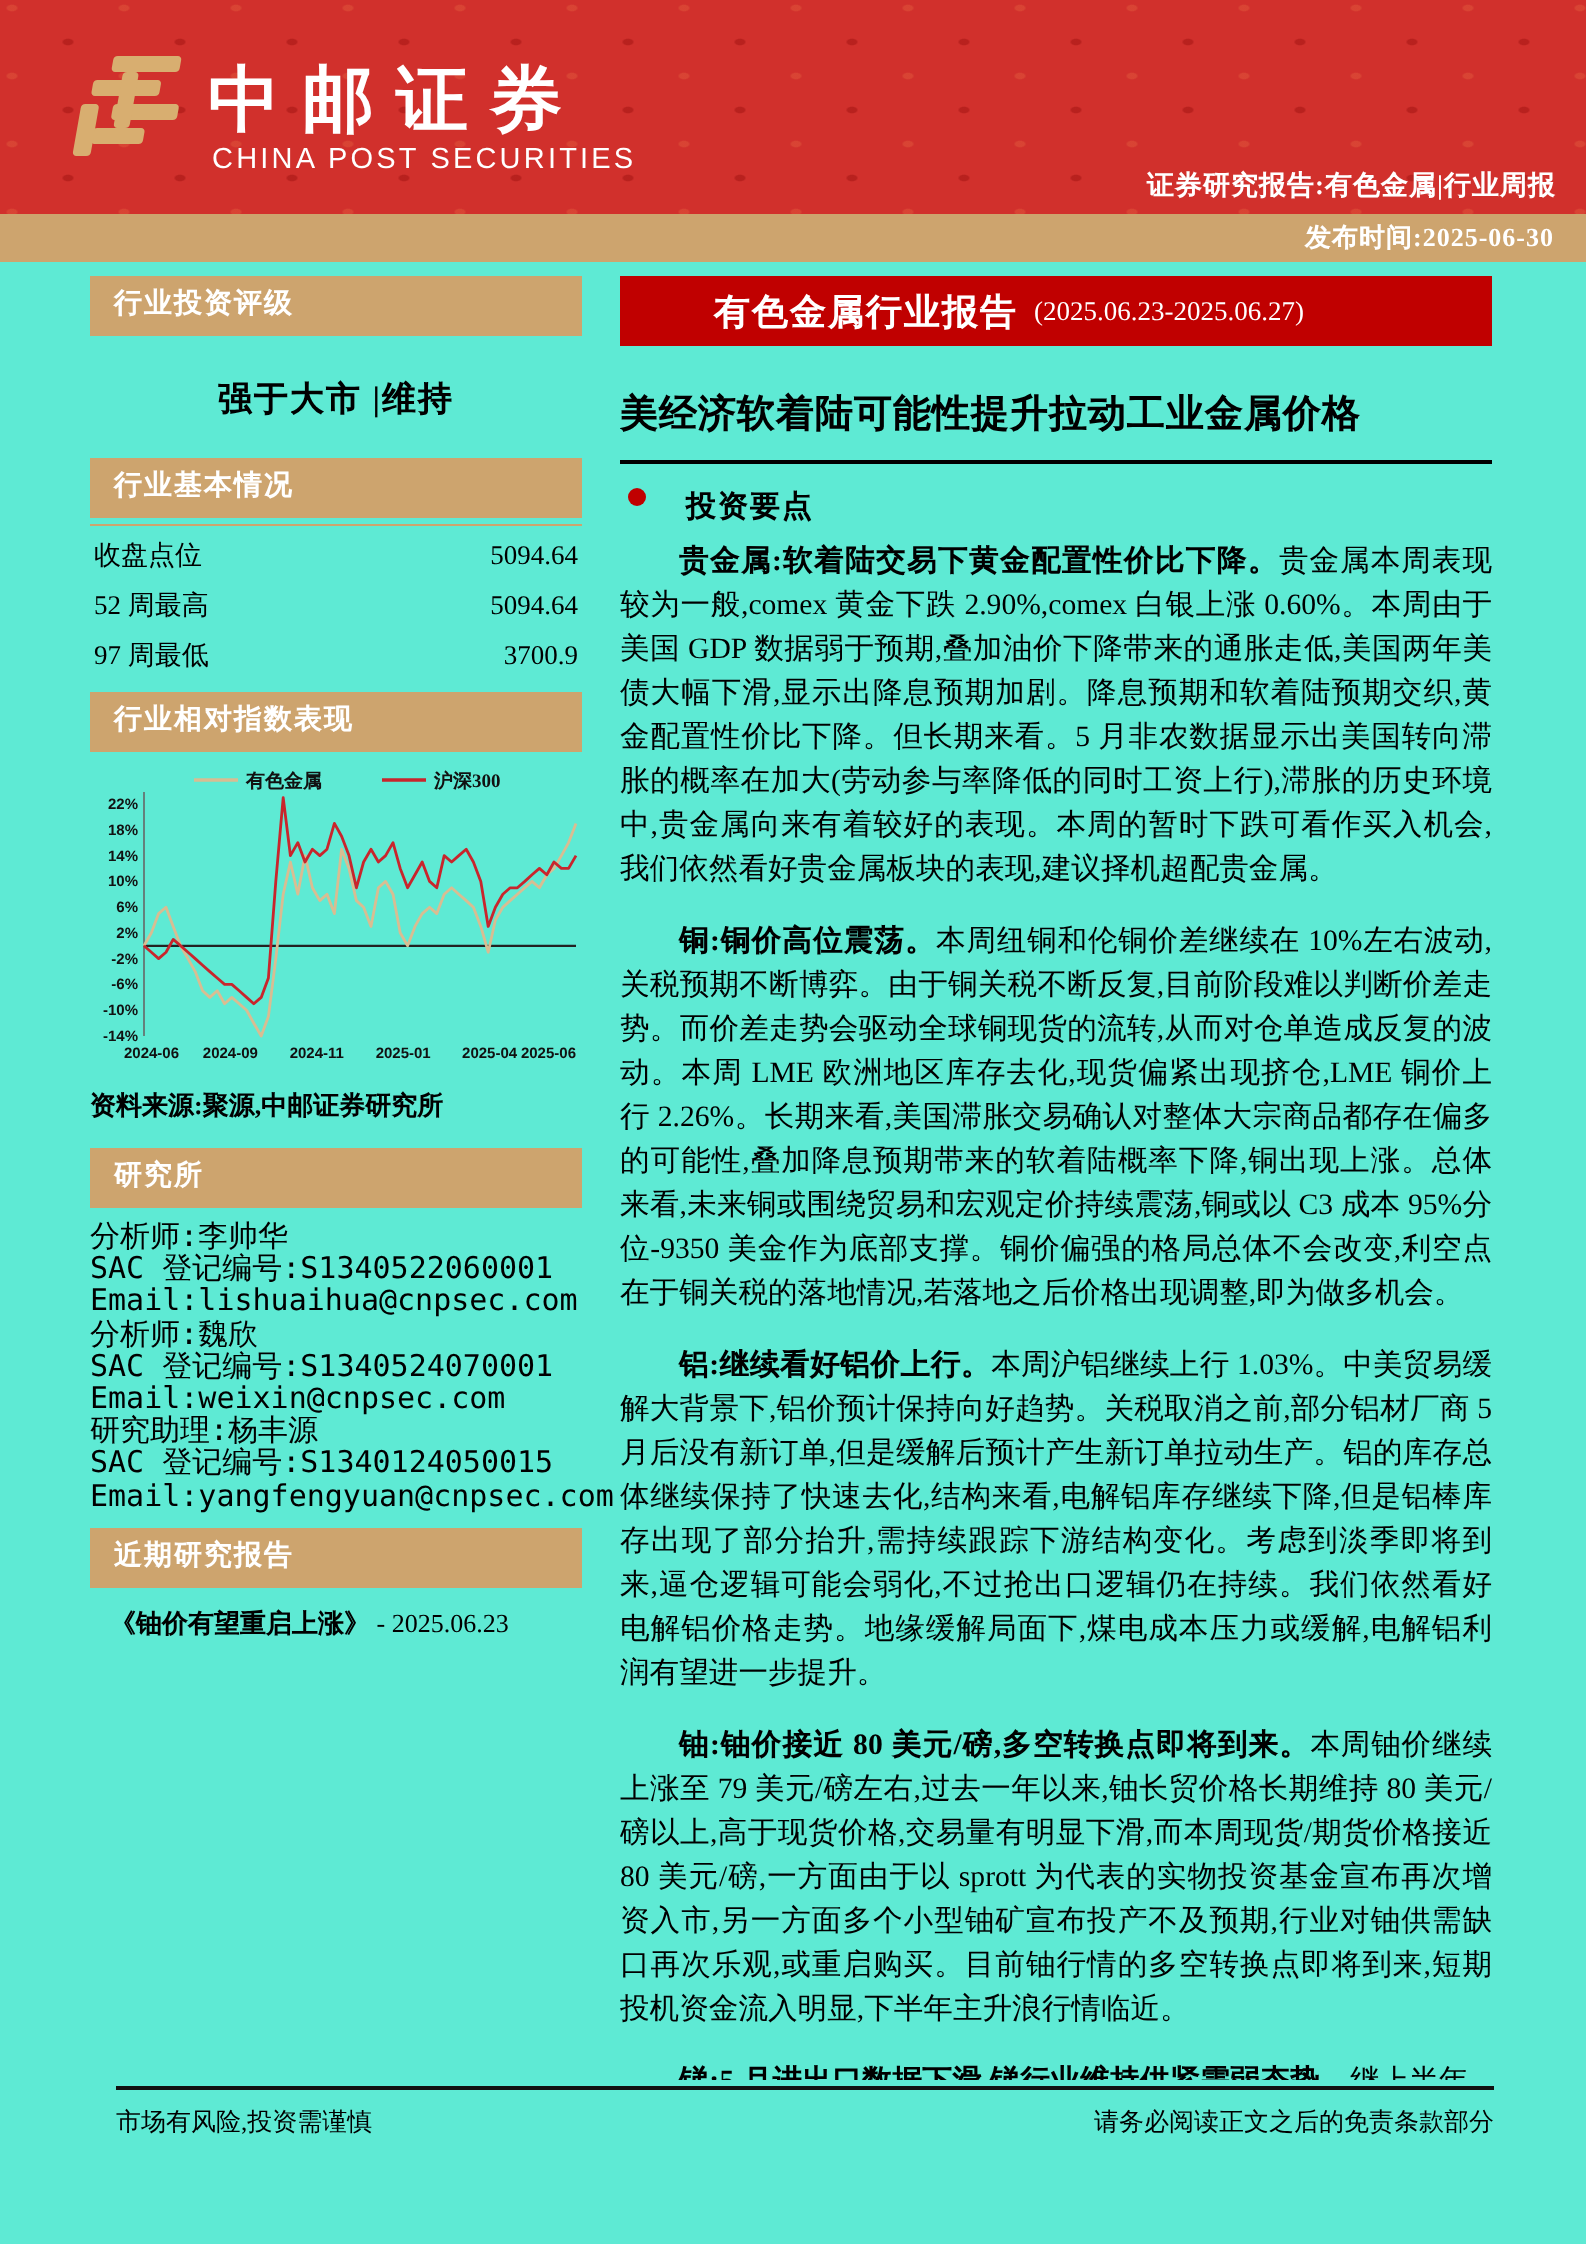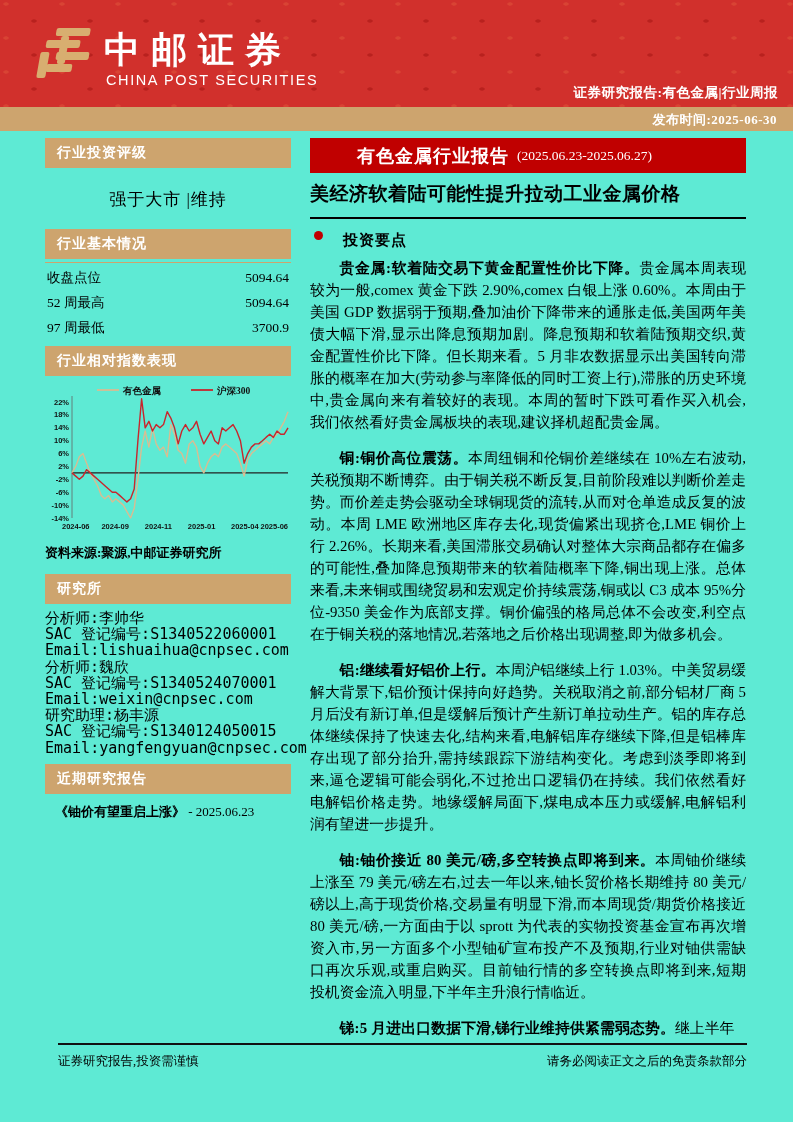--- a/index.html
+++ b/index.html
@@ -38,42 +38,42 @@
     position:absolute; left:0; top:107px; width:793px; height:24px;
     background:#cda46e; text-align:right; line-height:24px;
   }
   .pub-band span { color:#fff; font-size:13px; font-weight:bold; padding-right:16px; letter-spacing:.5px; }
   
   .sidebar { position:absolute; left:45px; top:138px; width:246px; }
   .side-hd {
     height:30px; line-height:30px; background:#cda46e; color:#fff;
     font-weight:bold; font-size:14px; padding-left:12px; letter-spacing:1px;
   }
-  .rating { text-align:center; font-size:17px; font-weight:normal; margin:20px 0 18px 0; letter-spacing:1px; }
+  .rating { text-align:center; font-size:17px; font-weight:bold; margin:20px 0 18px 0; letter-spacing:1px; }
   .basics { margin-top:3px; border-top:1px solid #cda46e; padding-top:2px; margin-bottom:6px; }
   .b-row { display:flex; justify-content:space-between; height:25px; line-height:25px; font-size:13.5px; padding:0 2px; }
   .chart-svg { display:block; margin-top:6px; }
   .chart-svg .tick { font-size:7.5px; fill:#111; font-family:"Liberation Sans","DejaVu Sans",sans-serif; font-weight:bold; }
   .chart-svg .legend { font-size:9.5px; fill:#111; font-weight:bold; font-family:"Liberation Serif",serif; }
   .src { margin-top:12px; font-size:13px; font-weight:bold; }
   .team-hd { margin-top:12px; }
   .team { margin-top:6px; }
   .team div { font-size:15px; line-height:16.2px; font-family:"DejaVu Sans Mono","Liberation Mono",monospace; }
   .recent-hd { margin-top:8px; }
   .recent-item { margin-top:9px; font-size:13px; padding-left:10px; font-weight:bold; }
   .recent-item .rdate { font-weight:normal; }
   
   .main { position:absolute; left:310px; top:138px; width:436px; height:902px; overflow:hidden; }
   .banner {
     height:35px; background:#c00000; color:#fff; display:flex; align-items:center;
     padding-left:12px; white-space:nowrap;
   }
   .banner .bt { font-size:18px; font-weight:bold; letter-spacing:1px;margin-left:35px; }
   .banner .bp { font-size:13.5px; margin-left:8px; }
-  .headline { margin-top:8px; font-size:19px; font-weight:bold; letter-spacing:.5px; }
+  .headline { margin-top:21px; font-size:19px; font-weight:bold; letter-spacing:.5px; }
   .rule { margin-top:10px; border-top:2.5px solid #000; }
   .sec-head { margin-top:12px; display:flex; }
   .dot { width:9px; height:9px; border-radius:50%; background:#c00000; margin-left:4px; margin-right:20px; }
   .sec-title { font-size:15px; font-weight:bold; letter-spacing:1px; }
   .paras { margin-top:7px; }
   .paras p {
     font-size:14.8px; line-height:22px; text-align:justify; text-indent:2em;
     margin-bottom:14px;
   }
   .paras p b { letter-spacing:.2px; }
@@ -194,17 +194,17 @@
     <div class="paras">
       <p><b>贵金属:软着陆交易下黄金配置性价比下降。</b><span>贵金属本周表现较为一般,comex 黄金下跌 2.90%,comex 白银上涨 0.60%。本周由于美国 GDP 数据弱于预期,叠加油价下降带来的通胀走低,美国两年美债大幅下滑,显示出降息预期加剧。降息预期和软着陆预期交织,黄金配置性价比下降。但长期来看。5 月非农数据显示出美国转向滞胀的概率在加大(劳动参与率降低的同时工资上行),滞胀的历史环境中,贵金属向来有着较好的表现。本周的暂时下跌可看作买入机会,我们依然看好贵金属板块的表现,建议择机超配贵金属。</span></p>
       <p><b>铜:铜价高位震荡。</b><span>本周纽铜和伦铜价差继续在 10%左右波动,关税预期不断博弈。由于铜关税不断反复,目前阶段难以判断价差走势。而价差走势会驱动全球铜现货的流转,从而对仓单造成反复的波动。本周 LME 欧洲地区库存去化,现货偏紧出现挤仓,LME 铜价上行 2.26%。长期来看,美国滞胀交易确认对整体大宗商品都存在偏多的可能性,叠加降息预期带来的软着陆概率下降,铜出现上涨。总体来看,未来铜或围绕贸易和宏观定价持续震荡,铜或以 C3 成本 95%分位-9350 美金作为底部支撑。铜价偏强的格局总体不会改变,利空点在于铜关税的落地情况,若落地之后价格出现调整,即为做多机会。</span></p>
       <p><b>铝:继续看好铝价上行。</b><span>本周沪铝继续上行 1.03%。中美贸易缓解大背景下,铝价预计保持向好趋势。关税取消之前,部分铝材厂商 5 月后没有新订单,但是缓解后预计产生新订单拉动生产。铝的库存总体继续保持了快速去化,结构来看,电解铝库存继续下降,但是铝棒库存出现了部分抬升,需持续跟踪下游结构变化。考虑到淡季即将到来,逼仓逻辑可能会弱化,不过抢出口逻辑仍在持续。我们依然看好电解铝价格走势。地缘缓解局面下,煤电成本压力或缓解,电解铝利润有望进一步提升。</span></p>
       <p><b>铀:铀价接近 80 美元/磅,多空转换点即将到来。</b><span>本周铀价继续上涨至 79 美元/磅左右,过去一年以来,铀长贸价格长期维持 80 美元/磅以上,高于现货价格,交易量有明显下滑,而本周现货/期货价格接近 80 美元/磅,一方面由于以 sprott 为代表的实物投资基金宣布再次增资入市,另一方面多个小型铀矿宣布投产不及预期,行业对铀供需缺口再次乐观,或重启购买。目前铀行情的多空转换点即将到来,短期投机资金流入明显,下半年主升浪行情临近。</span></p>
       <p><b>锑:5 月进出口数据下滑,锑行业维持供紧需弱态势。</b><span>继上半年</span></p>
     </div>
   </div>
 
   <div class="foot">
-    <span>证券研究报告,投资需谨慎</span>
+    <span>市场有风险,投资需谨慎</span>
     <span>请务必阅读正文之后的免责条款部分</span>
   </div>
 
 </div>
 
 </body></html>

